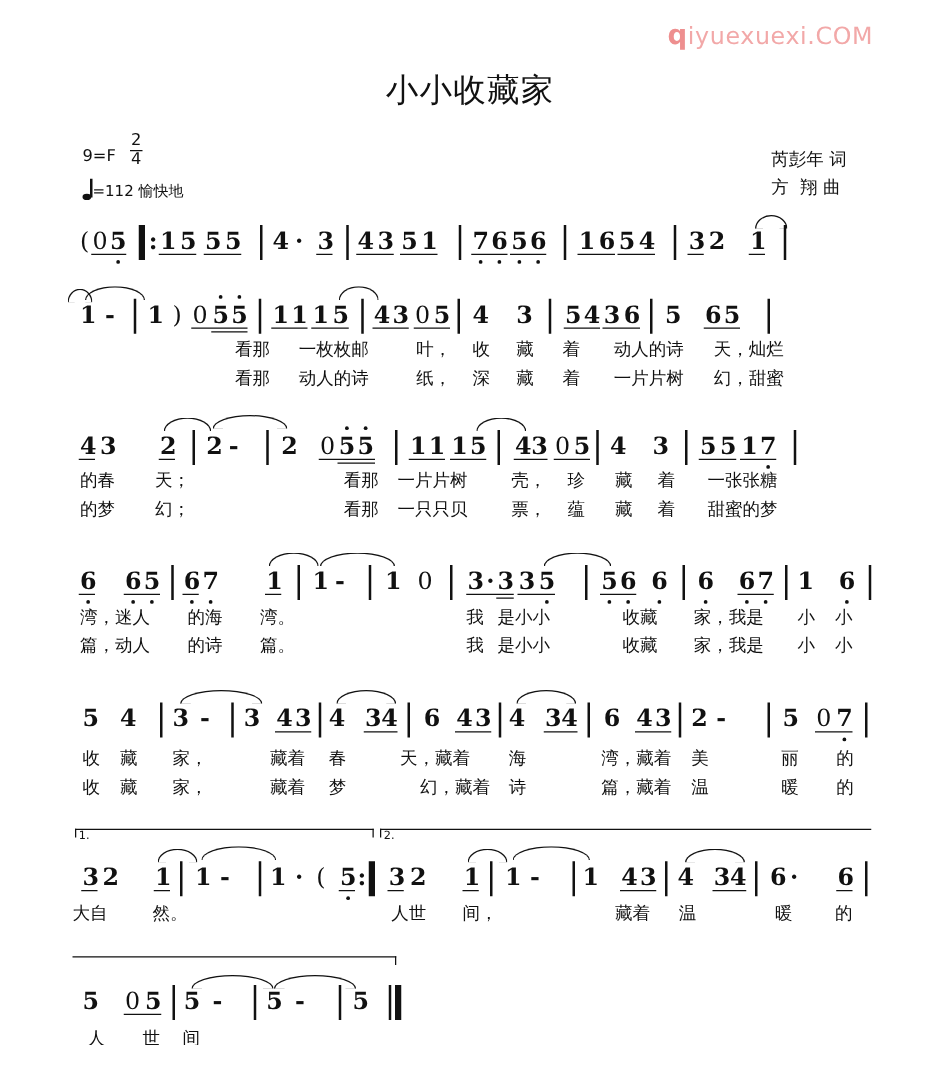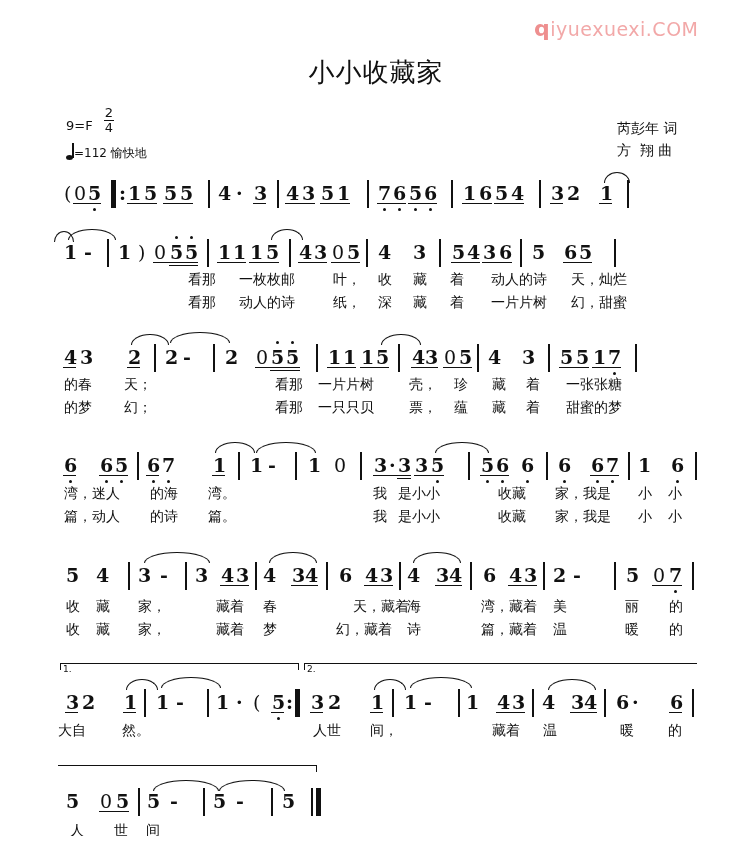--- a/index.html
+++ b/index.html
@@ -384,21 +384,21 @@
       <span class="ul" style="left:594px;top:25px;width:30px"></span>
     <span class="dot" style="left:616px;top:30px"></span>
     <span class="bl" style="left:634px"></span>
   </div>
   <div class="lyr" style="top:38px">
     <span style="left:8px">收</span>
       <span style="left:38px">藏</span>
       <span style="left:80px">家，</span>
     <span style="left:158px">藏着</span>
       <span style="left:205px">春</span>
-      <span style="left:295px">天，藏着</span>
+      <span style="left:262px">天，藏着</span>
     <span style="left:349px">海</span>
       <span style="left:423px">湾，藏着</span>
       <span style="left:495px">美</span>
     <span style="left:567px">丽</span>
       <span style="left:611px">的</span>
   </div>
   <div class="lyr" style="top:61px">
     <span style="left:8px">收</span>
       <span style="left:38px">藏</span>
       <span style="left:80px">家，</span>

